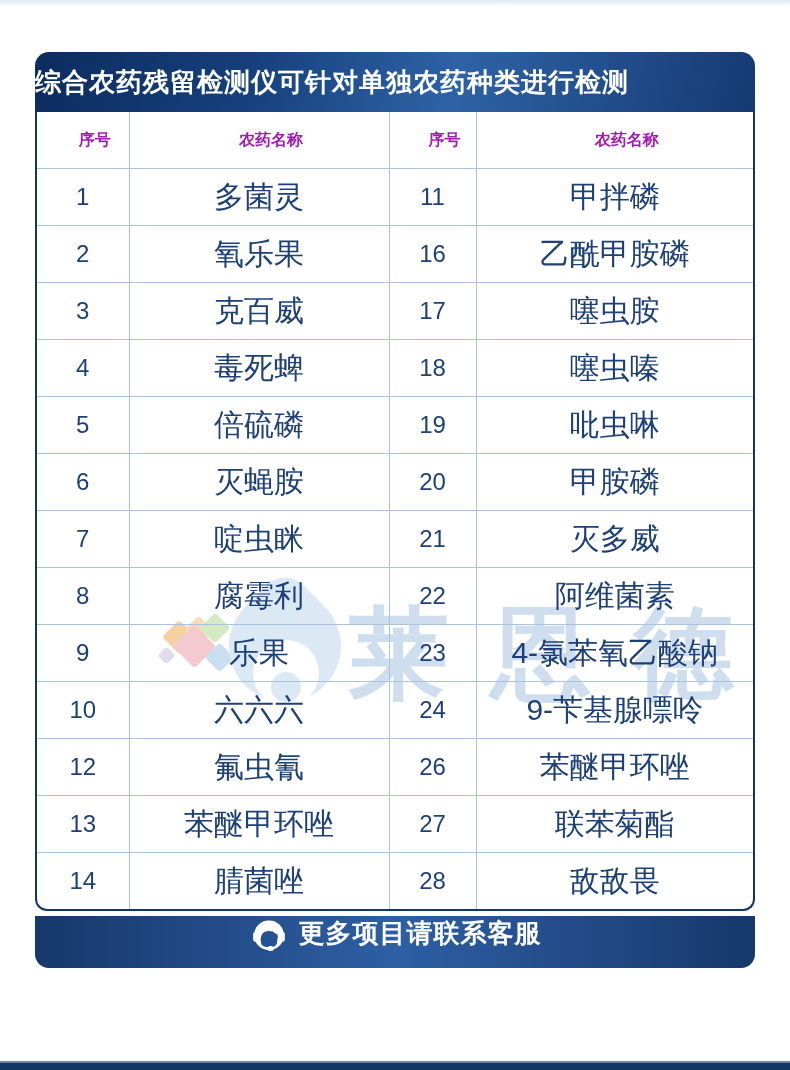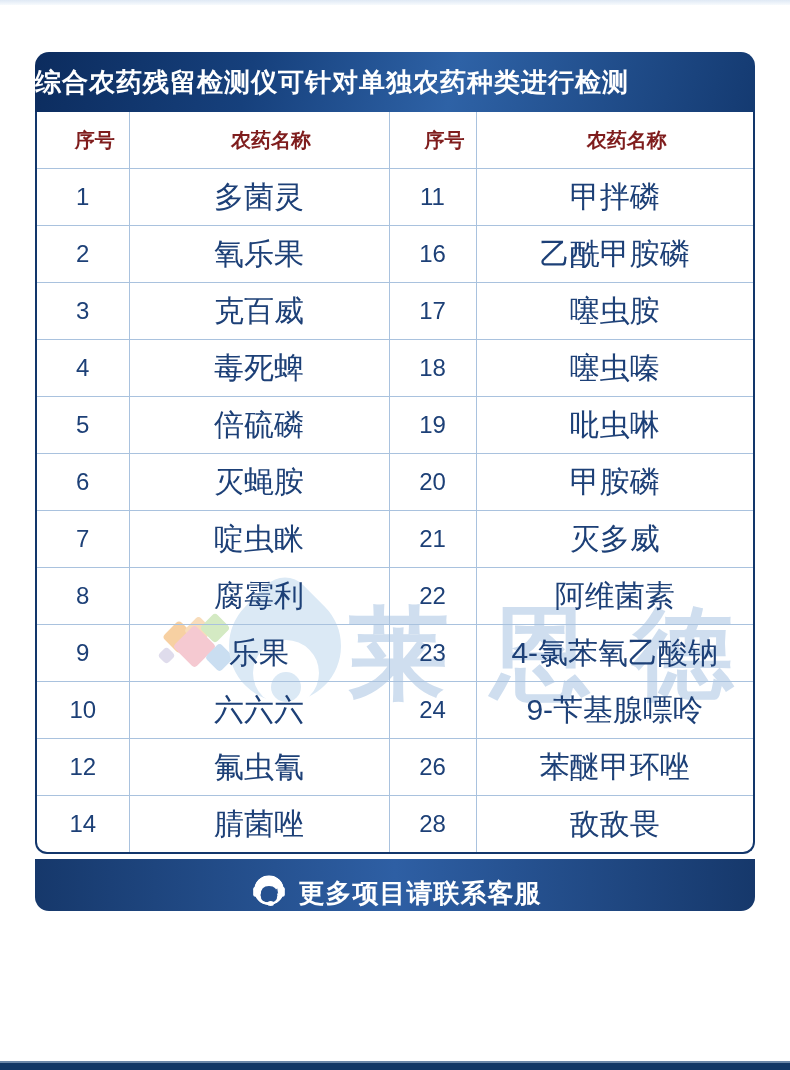--- a/index.html
+++ b/index.html
@@ -33,21 +33,21 @@
   }
   table.pest{
     width:100%;border-collapse:collapse;table-layout:fixed;
     border-style:hidden; 
     position:relative;z-index:1;background:transparent;
   }
   table.pest th,table.pest td{
     height:56px;text-align:center;vertical-align:middle;
     border:1px solid #a9c2de;padding:0;background:transparent;
   }
-  table.pest th{color:#7f1d1d;font-size:20px;font-weight:bold;padding-left:24px;}
+  table.pest th{color:#a21caf;font-size:16px;font-weight:bold;padding-left:24px;}
   table.pest td{color:#1d4077;font-size:30px;font-weight:normal;}
   table.pest td.num{font-size:24px;}
   
   .watermark{
     position:absolute;left:0;top:0;width:100%;height:100%;
     z-index:0;pointer-events:none;margin-left:12px;
   }
   .wm-diamond{position:absolute;transform:rotate(45deg);border-radius:4px;}
   .wm-d1{left:118px;top:513px;width:24px;height:24px;background:#f7d0a2;}
   .wm-d2{left:139px;top:508px;width:21px;height:21px;background:#f8dcba;}
@@ -69,21 +69,21 @@
     border-radius:50%;background:#dbe9f5;
   }
   .wm-text{
     position:absolute;left:300px;top:486px;width:410px;
     font-size:100px;line-height:110px;font-weight:bold;
     color:#cfdeef;letter-spacing:42px;white-space:nowrap;
   }
   .footer-band{
     margin-top:5px;height:52px;border-radius:0 0 14px 14px;
     background:linear-gradient(to right,#16386b 0%,#2e5fa4 50%,#16386b 100%);
-    display:flex;align-items:flex-end;justify-content:center;gap:10px;
+    display:flex;align-items:flex-start;justify-content:center;gap:10px;
     color:#ffffff;font-size:26px;font-weight:bold;letter-spacing:1px;
   }
   .cs-icon{display:inline-flex;width:40px;height:40px;}
 </style>
 </head>
 <body>
 
 <div class="top-strip"></div>
 
 <div class="card">
@@ -181,20 +181,26 @@
           <td class="num">10</td>
           <td>六六六</td>
           <td class="num">24</td>
           <td>9-苄基腺嘌呤</td>
         </tr>
         <tr>
           <td class="num">12</td>
           <td>氟虫氰</td>
           <td class="num">26</td>
           <td>苯醚甲环唑</td>
+        </tr>
+        <tr>
+          <td class="num">13</td>
+          <td>苯醚甲环唑</td>
+          <td class="num">27</td>
+          <td>联苯菊酯</td>
         </tr>
         <tr>
           <td class="num">14</td>
           <td>腈菌唑</td>
           <td class="num">28</td>
           <td>敌敌畏</td>
         </tr>
       </tbody>
     </table>
   </div>

